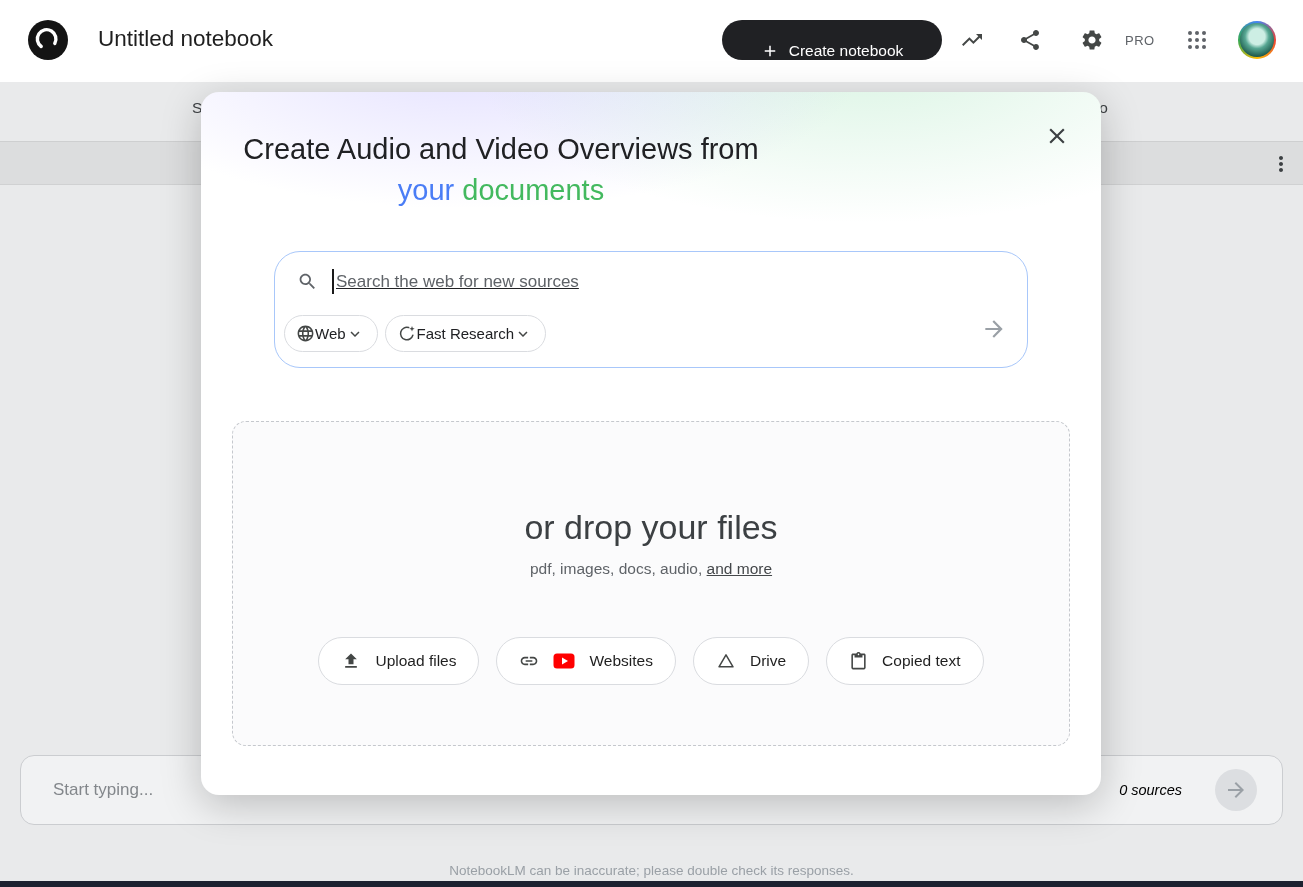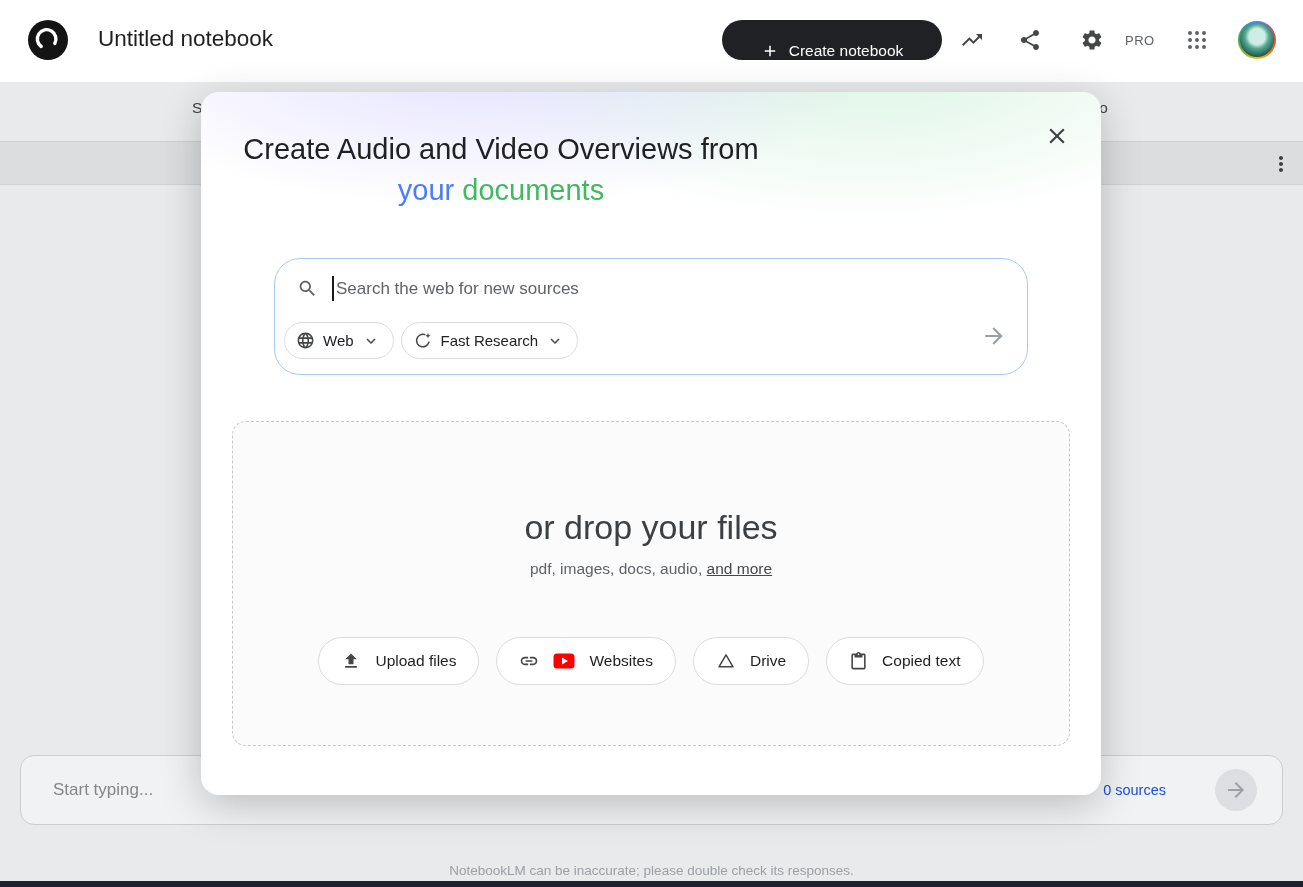--- a/index.html
+++ b/index.html
@@ -31,47 +31,47 @@
   .workspace { position:absolute; top:82px; left:0; width:100%; height:805px; background:#e9eaeb; z-index:1; }
   .tab-label { position:absolute; top:17px; font-size:15.5px; color:#3c4043; cursor:pointer; }
   .tab-sources { left:192px; }
   .tab-studio { left:1064px; }
   .panel-strip { position:absolute; top:59px; left:0; width:100%; height:44px; background:#dcddde;
     border-top:1px solid rgba(0,0,0,0.06); border-bottom:1px solid rgba(0,0,0,0.05); }
   .more-vert { position:absolute; right:10px; top:10px; width:24px; height:24px; color:#3c4043; background:none; border:none; cursor:pointer; }
   .chat-bar { position:absolute; left:20px; top:673px; width:1263px; height:70px;
     background:#f1f2f3; border:1px solid #cbcdd0; border-radius:14px; }
   .chat-placeholder { position:absolute; left:32px; top:50%; transform:translateY(-50%); font-size:17px; color:#83878b; }
-  .sources-count { position:absolute; right:116px; top:50%; transform:translateY(-50%); font-size:14.5px; color:#1d4ed8; }
+  .sources-count { position:absolute; right:100px; top:50%; transform:translateY(-50%); font-size:14.5px; color:#000000;font-style:italic; }
   .send-btn { position:absolute; right:25px; top:13px; width:42px; height:42px; border-radius:50%;
     background:#dcdee1; border:none; display:flex; align-items:center; justify-content:center; color:#9aa0a6; cursor:pointer; }
   .disclaimer { position:absolute; bottom:9px; width:100%; text-align:center; font-size:13.5px; color:#9aa0a6; z-index:1; }
   .bottom-strip { position:absolute; bottom:0; left:0; width:100%; height:6px; background:#1d2130; z-index:6; }
 
   
   .modal { position:absolute; left:201px; top:92px; width:900px; height:703px; border-radius:18px; z-index:5;
     background:
       radial-gradient(560px 210px at 30% -30px, rgba(186,178,255,0.38), rgba(186,178,255,0) 70%),
       radial-gradient(560px 230px at 74% -30px, rgba(163,228,186,0.38), rgba(163,228,186,0) 70%),
       #ffffff;
     box-shadow:0 10px 40px rgba(0,0,0,0.22);
   }
   .close-btn { position:absolute; top:31px; right:31px; width:26px; height:26px; color:#3c4043; background:none; border:none; cursor:pointer; }
   .modal-title { position:absolute; top:37px; left:0; width:600px; text-align:center;
     font-size:29px; line-height:41px; font-weight:400; color:#202124; }
 
-  .search-box { position:absolute; left:73px; top:166px; width:754px; height:117px;
-    background:#fff; border:1px solid #a8c7fa; border-radius:26px; }
+  .search-box { position:absolute; left:73px; top:159px; width:754px; height:117px;
+    background:#fff; border:1px solid #a8c7fa; border-radius:26px;text-decoration:underline; }
   .search-row { display:flex; align-items:center; padding:17px 20px 0 22px; }
   .search-icon-wrap { margin-right:14px; }
   .caret { width:2px; height:25px; background:#1a1a1a; margin-right:2px; }
   .search-input { flex:1; border:none; outline:none; font-size:17px; font-family:inherit; color:#202124; background:transparent; }
   .search-input::placeholder { color:#5f6368; opacity:1; }
   .chips-row { position:absolute; left:9px; bottom:15px; display:flex; gap:7px; }
-  .chip { display:flex; align-items:center; gap:8px; height:37px; padding:0 13px 0 11px;
+  .chip { display:flex; align-items:center; height:37px; padding:0 13px 0 11px;
     border:1px solid #dadce0; border-radius:19px; background:#fff; font-size:15px; color:#202124; font-family:inherit; cursor:pointer; }
   .submit-arrow { position:absolute; right:16px; bottom:23px; width:30px; height:30px;
     color:#9aa0a6; background:none; border:none; cursor:pointer; }
 
   .dropzone { position:absolute; left:31px; top:329px; width:838px; height:325px;
     border:1.6px dashed #c5c8cd; border-radius:14px; background:#fbfbfc; }
   .dz-title { text-align:center; margin-top:86px; font-size:34px; color:#3c4043; }
   .dz-sub { text-align:center; margin-top:13px; font-size:15.5px; color:#5f6368; }
   .dz-link { color:#44474a; text-decoration:underline; cursor:pointer; }
   .dz-buttons { position:absolute; top:215px; left:0; width:100%; display:flex; justify-content:center; gap:17px; }

